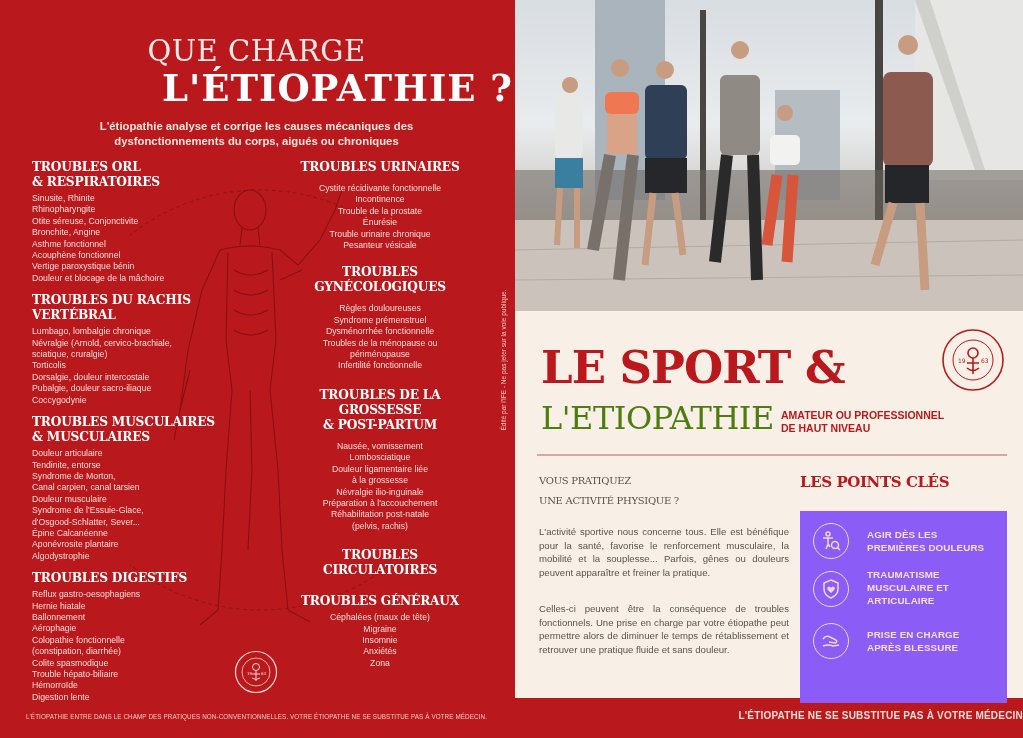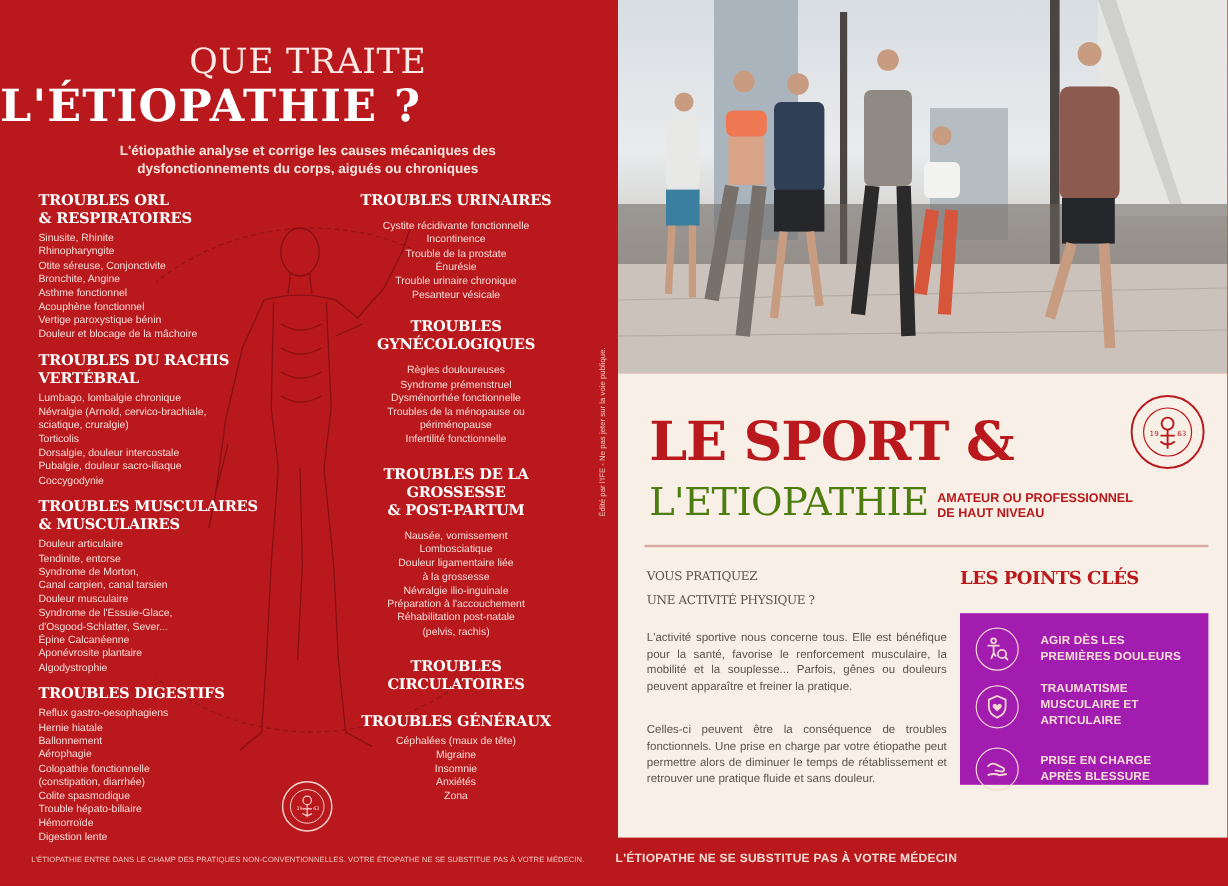--- a/index.html
+++ b/index.html
@@ -3,21 +3,21 @@
 <meta charset="utf-8">
 <style>
   * { box-sizing: border-box; margin: 0; padding: 0; }
   html, body { width: 1023px; height: 738px; overflow: hidden; background: #b8191c; }
   body { position: relative; font-family: "Liberation Sans", "DejaVu Sans", sans-serif; }
 
   
   .left { position: absolute; left: 0; top: 0; width: 513px; height: 738px; background: #b9191c; color: #fff; overflow: hidden; }
   .left .figure { position: absolute; left: 130px; top: 170px; width: 260px; height: 470px; opacity: 0.55; }
   .title1 { position: absolute; left: 0; width: 513px; top: 34px; text-align: center; font-family: "DejaVu Serif", serif; font-weight: 300; font-size: 29px; letter-spacing: 0.5px; color: #fbe9e6; }
-  .title2 { position: absolute; left: 0; width: 513px; top: 66px; text-align: left; font-family: "DejaVu Serif", serif; font-weight: 700; font-size: 37px; letter-spacing: 1px; color: #fff; }
+  .title2 { position: absolute; left: 0; width: 513px; top: 66px; text-align: right; font-family: "DejaVu Serif", serif; font-weight: 700; font-size: 37px; letter-spacing: 1px; color: #fff; }
   .intro { position: absolute; left: 60px; width: 393px; top: 119px; text-align: center; font-size: 11.3px; font-weight: 700; line-height: 15px; color: #fbe4df; }
 
   .col-left { position: absolute; left: 32px; top: 160px; width: 200px; }
   .col-right { position: absolute; right: 33px; top: 160px; width: 200px; text-align: center; }
   .sec-h { font-family: "DejaVu Serif", serif; font-weight: 700; font-size: 12.2px; line-height: 15px; color: #fff; letter-spacing: -0.2px; }
   .items { list-style: none; margin-top: 3px; }
   .items li { font-size: 8.7px; line-height: 11.4px; color: #f8dcd8; white-space: nowrap; }
   .col-right .items { margin-top: 8px; }
 
   .seal-left { position: absolute; left: 234px; top: 650px; width: 44px; height: 44px; }
@@ -32,49 +32,49 @@
   .sport-title { position: absolute; left: 26px; top: 30px; font-family: "DejaVu Serif", serif; font-weight: 700; font-size: 45px; letter-spacing: -1px; color: #b9191c; }
   .etio-title { position: absolute; left: 26px; top: 88px; font-family: "DejaVu Serif", serif; font-size: 32px; color: #4d7c0f; letter-spacing: -0.5px; }
   .amateur { position: absolute; left: 266px; top: 98px; font-size: 10.5px; font-weight: 700; line-height: 13px; color: #b9191c; }
   .seal-right { position: absolute; left: 426px; top: 17px; width: 64px; height: 64px; }
   .rule { position: absolute; left: 22px; top: 143px; width: 470px; height: 2px; background: #d9a7a2; }
   .q-title { position: absolute; left: 24px; top: 160px; font-family: "DejaVu Serif", serif; font-size: 10px; line-height: 20px; color: #57524a; letter-spacing: -0.3px; }
   .para { position: absolute; left: 24px; width: 250px; font-size: 9.6px; line-height: 13.6px; color: #5a544c; text-align: justify; }
   .p1 { top: 214px; }
   .p2 { top: 291px; }
   .points-title { position: absolute; left: 285px; top: 162px; font-family: "DejaVu Serif", serif; font-weight: 700; font-size: 15px; color: #b9191c; letter-spacing: -0.4px; }
-  .points-box { position: absolute; left: 285px; top: 200px; width: 207px; height: 143px; background: #a21caf; }
+  .points-box { position: absolute; left: 285px; top: 200px; width: 207px; height: 192px; background: #8b5cf6; }
   .point { position: absolute; left: 0; width: 207px; display: flex; align-items: center; }
   .point .ic { position: absolute; left: 13px; width: 36px; height: 36px; border: 1.6px solid #f4d7d1; border-radius: 50%; display: flex; align-items: center; justify-content: center; }
   .point .lbl { position: absolute; left: 67px; font-size: 9.8px; font-weight: 700; line-height: 13px; color: #f7dcd6; letter-spacing: 0.1px; }
   .pt1 { top: 12px; } .pt1 .ic { top: 0; } .pt1 .lbl { top: 5px; }
   .pt2 { top: 60px; } .pt2 .ic { top: 0; } .pt2 .lbl { top: -3px; }
   .pt3 { top: 112px; } .pt3 .ic { top: 0; } .pt3 .lbl { top: 5px; }
-  .footer-right { position: absolute; left: 0; top: 710px; width: 510px; text-align: left; font-size: 10px; font-weight: 700; color: #f7dcd6; letter-spacing: 0.2px; }
+  .footer-right { position: absolute; left: 0; top: 710px; width: 510px; text-align: right; font-size: 10px; font-weight: 700; color: #f7dcd6; letter-spacing: 0.2px; }
 </style>
 </head>
 <body>
 
 <div class="left">
   <svg class="figure" viewBox="0 0 260 470">
     <g fill="none" stroke="#5e0a0c" stroke-width="1.1">
       <circle cx="130" cy="230" r="210" stroke-dasharray="4 3" opacity="0.7"></circle>
       <ellipse cx="120" cy="40" rx="16" ry="20"></ellipse>
       <path d="M112 58 L110 75 M128 58 L130 75"></path>
       <path d="M90 80 Q120 72 150 80 L168 95 L190 70 L205 40 L212 20"></path>
       <path d="M90 80 L72 120 L58 180 L50 240 L44 270"></path>
       <path d="M98 82 L96 170 L102 220 L96 300 L92 380 L88 440 L70 455"></path>
       <path d="M142 82 L146 170 L140 220 L148 300 L152 380 L158 440 L180 452"></path>
       <path d="M120 220 L122 300 L118 380"></path>
       <path d="M104 100 Q120 110 138 100 M104 120 Q120 130 138 120 M104 140 Q120 150 138 140 M104 160 Q120 170 138 160"></path>
       <path d="M150 110 L172 100 M60 200 L50 240"></path>
     </g>
   </svg>
 
-  <div class="title1">QUE TRAITE</div>
+  <div class="title1">QUE CHARGE</div>
   <div class="title2">L'ÉTIOPATHIE ?</div>
   <div class="intro">L'étiopathie analyse et corrige les causes mécaniques des dysfonctionnements du corps, aigués ou chroniques</div>
 
   <div class="col-left">
     <div style="margin-top:0">
       <div class="sec-h">
         <div>TROUBLES ORL</div>
         <div>&amp; RESPIRATOIRES</div>
       </div>
       <ul class="items">

